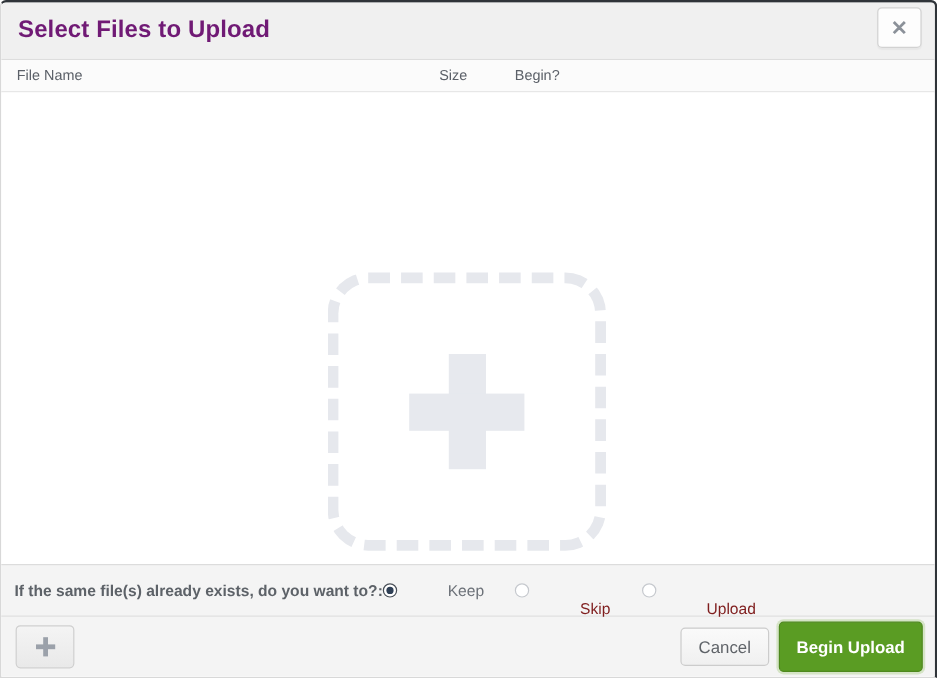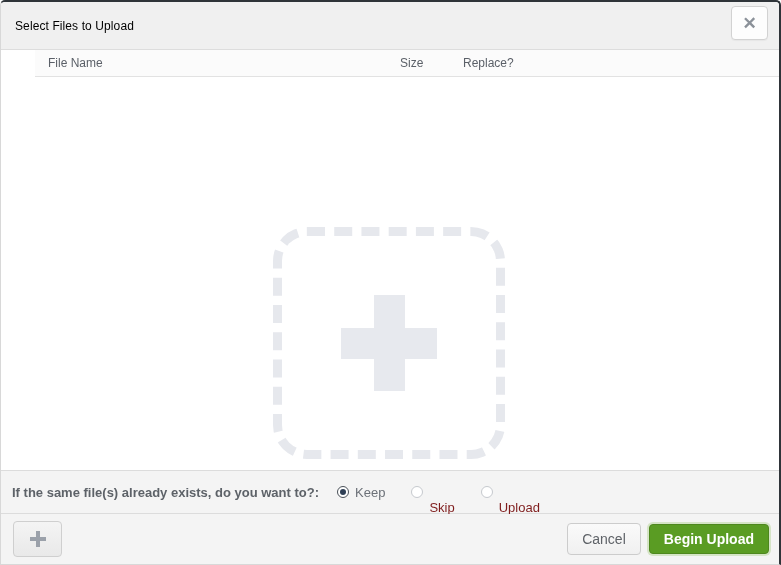--- a/index.html
+++ b/index.html
@@ -37,23 +37,23 @@
     height: 47px;
     flex: 0 0 47px;
     background: #f0f0f0;
     border-bottom: 1px solid #dddddd;
     display: flex;
     align-items: center;
     border-radius: 4px 4px 0 0;
   }
   .dialog-title {
     margin-left: 14px;
-    font-size: 12px;
-    font-weight: normal;
-    color: #000000;
+    font-size: 20px;
+    font-weight: bold;
+    color: #701a75;
     letter-spacing: 0.1px;
   }
   .close-button {
     position: absolute;
     right: 11px;
     top: 4px;
     width: 35px;
     height: 32px;
     background: #fdfdfd;
     border: 1px solid #d2d2d2;
@@ -74,21 +74,20 @@
 
   
   .table-header {
     height: 26px;
     flex: 0 0 26px;
     background: #fbfbfb;
     border-bottom: 1px solid #e2e2e2;
     position: relative;
     font-size: 12px;
     color: #5b6068;
-    margin-left: 34px;
   }
   .th {
     position: absolute;
     top: 6px;
     white-space: nowrap;
   }
   .th-filename { left: 13px; }
   .th-size { left: 365px; text-align: center; }
   .th-remove { left: 428px; }
 
@@ -146,28 +145,28 @@
     border-bottom: 1px solid #dcdcdc;
     display: flex;
     align-items: center;
     padding-left: 11px;
     box-sizing: border-box;
   }
   .options-label {
     font-size: 13px;
     font-weight: bold;
     color: #5d6268;
-    margin-right: 18px;
   }
   .radio-opt {
     display: inline-flex;
     align-items: center;
     margin-right: 26px;
     cursor: pointer;
     font-size: 13px;
+    gap: 36px;
   }
   .radio-dot {
     width: 12px;
     height: 12px;
     border-radius: 50%;
     border: 1px solid #9aa0a8;
     background: #ffffff;
     box-sizing: border-box;
     margin-right: 6px;
     position: relative;
@@ -253,21 +252,21 @@
     font-family: "Liberation Sans", sans-serif;
   }
   .btn-cancel {
     height: 32px;
     padding: 12px 14px;
     background: linear-gradient(to bottom, #fafafa, #f0f0f0);
     border: 1px solid #cccccc;
     color: #5f6368;
   }
   .btn-upload {
-    height: 30px;
+    height: 42px;
     padding: 0 14px;
     background: #5a9c23;
     border: 1px solid #4e881e;
     color: #ffffff;
     font-weight: bold;
     box-shadow: 0 0 0 2px rgba(120,180,60,0.25);
   }
 </style>
 </head>
 <body>
@@ -277,21 +276,21 @@
   <div class="titlebar">
     <div class="dialog-title">Select Files to Upload</div>
     <div class="close-button">
       <span class="x-glyph">✕</span>
     </div>
   </div>
 
   <div class="table-header">
     <div class="th th-filename">File Name</div>
     <div class="th th-size">Size</div>
-    <div class="th th-remove">Replace?</div>
+    <div class="th th-remove">Begin?</div>
   </div>
 
   <div class="filelist">
     <div class="dropzone">
       <div class="plus-big"></div>
     </div>
   </div>
 
   <div class="options-bar">
     <div class="options-label">If the same file(s) already exists, do you want to?:</div>

